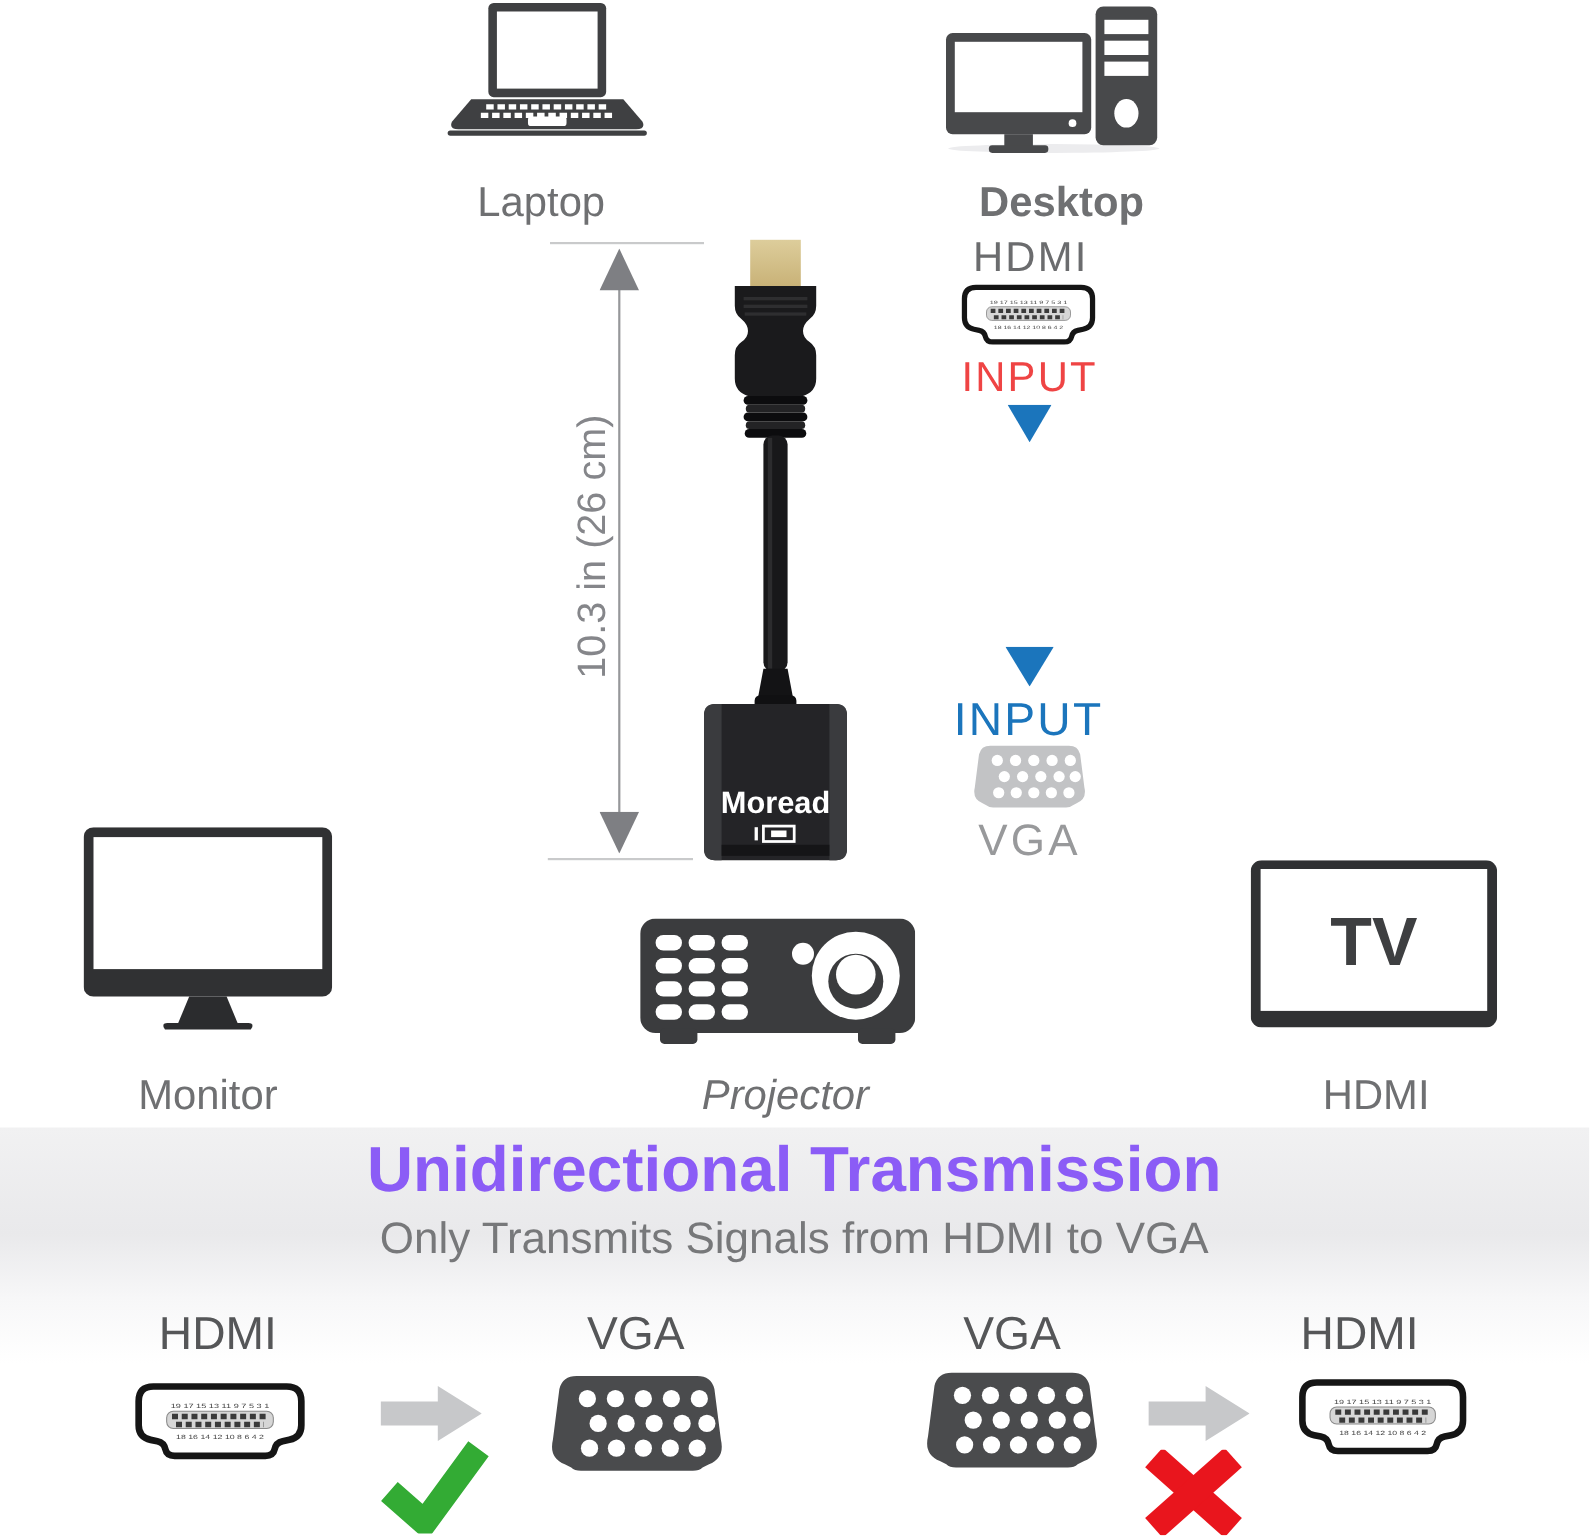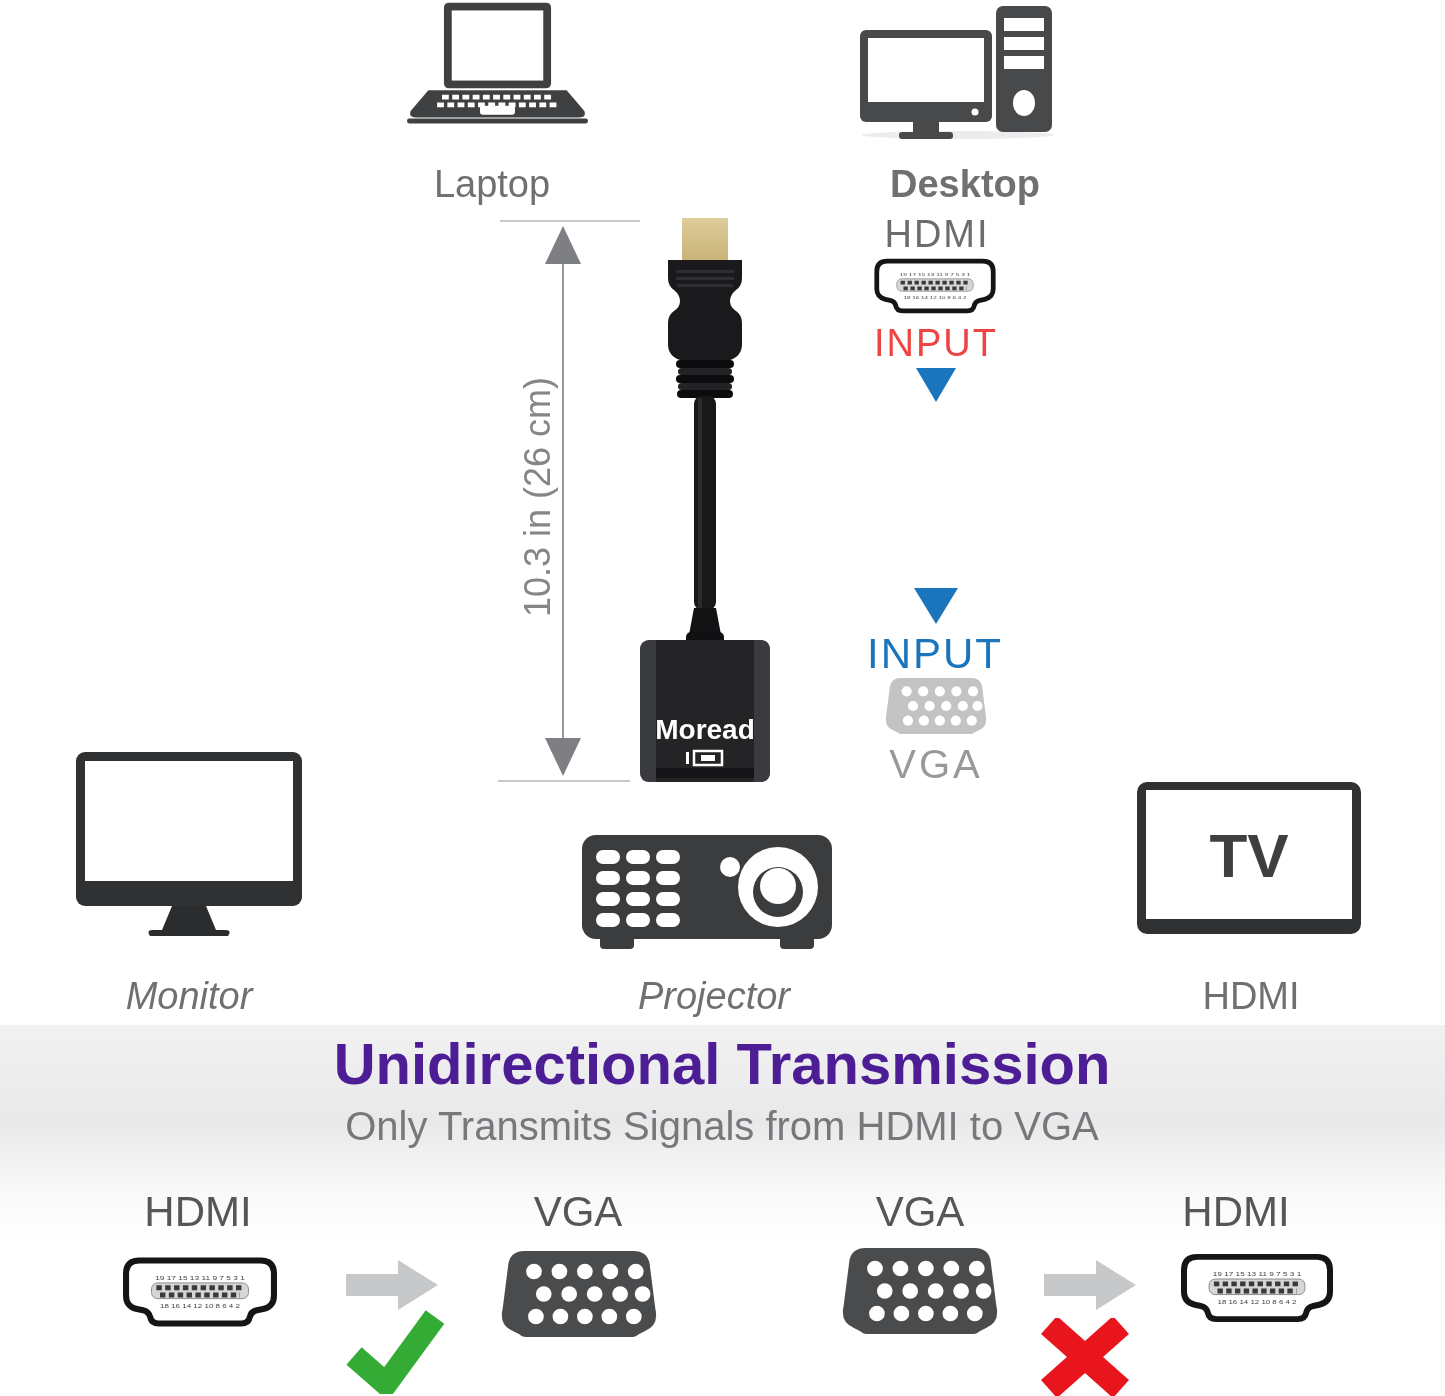--- a/index.html
+++ b/index.html
@@ -8,21 +8,21 @@
   .abs{position:absolute;}
   .lbl{position:absolute;color:#6f7072;font-size:38px;white-space:nowrap;transform:translateX(-50%);margin-top:23px;}
   .lbl-dark{position:absolute;color:#555658;font-size:42px;white-space:nowrap;transform:translateX(-50%);}
   .dimline{position:absolute;background:#c9cacb;}
   .dimv{position:absolute;background:#96979a;}
   .dim-label{position:absolute;color:#85868a;font-size:36px;white-space:nowrap;
              transform:translate(-50%,-50%) rotate(-90deg);}
   .banner{position:absolute;left:0;top:1025px;width:1445px;height:371px;
           background:linear-gradient(180deg,#f1f1f2 0%,#e9e9eb 26%,#f7f7f8 42%,#ffffff 58%);}
   .banner-title{position:absolute;left:722px;top:1030px;transform:translateX(-50%);
-                color:#4c1d95;font-size:58px;font-weight:bold;white-space:nowrap;}
+                color:#8b5cf6;font-size:58px;font-weight:bold;white-space:nowrap;}
   .banner-sub{position:absolute;left:722px;top:1104px;transform:translateX(-50%);
               color:#77787a;font-size:40px;white-space:nowrap;text-align:center;}
   svg{display:block;}
   .input-word{position:absolute;left:936px;top:322px;transform:translateX(-50%);
               font-size:38px;color:#ef4444;letter-spacing:2px;}
   .output-word{position:absolute;left:935px;top:630px;transform:translateX(-50%);
                font-size:42px;color:#1b75bc;letter-spacing:2px;}
   .vga-word{position:absolute;left:936px;top:742px;transform:translateX(-50%);
             font-size:40px;color:#98999b;letter-spacing:3px;}
   .hdmi-word{position:absolute;left:937px;top:213px;transform:translateX(-50%);
@@ -149,21 +149,21 @@
     </g>
   </svg>
   <div class="vga-word">VGA</div>
 
   <svg class="abs" style="left:76px;top:752px;" width="226" height="190" viewBox="0 0 226 190">
     <rect x="0" y="0" width="226" height="154" rx="9" fill="#303133"></rect>
     <rect x="9" y="9" width="208" height="120" fill="#ffffff"></rect>
     <path d="M96 154 H130 L140 178 H86 Z" fill="#2b2c2e"></path>
     <path d="M76 178 H150 Q156 178 152 184 H74 Q70 178 76 178 Z" fill="#2b2c2e"></path>
   </svg>
-  <div class="lbl" style="left:189px;top:952px;font-style:italic;">Monitor</div>
+  <div class="lbl" style="left:189px;top:952px;">Monitor</div>
 
   <svg class="abs" style="left:582px;top:835px;" width="250" height="120" viewBox="0 0 250 120">
     <rect x="0" y="0" width="250" height="104" rx="14" fill="#3b3c3e"></rect>
     <rect x="18" y="100" width="34" height="14" rx="4" fill="#3b3c3e"></rect>
     <rect x="198" y="100" width="34" height="14" rx="4" fill="#3b3c3e"></rect>
     <g fill="#ffffff">
       <rect x="14" y="15" width="24" height="14" rx="7"></rect>
         <rect x="44" y="15" width="24" height="14" rx="7"></rect>
         <rect x="74" y="15" width="24" height="14" rx="7"></rect>
       <rect x="14" y="36" width="24" height="14" rx="7"></rect>

